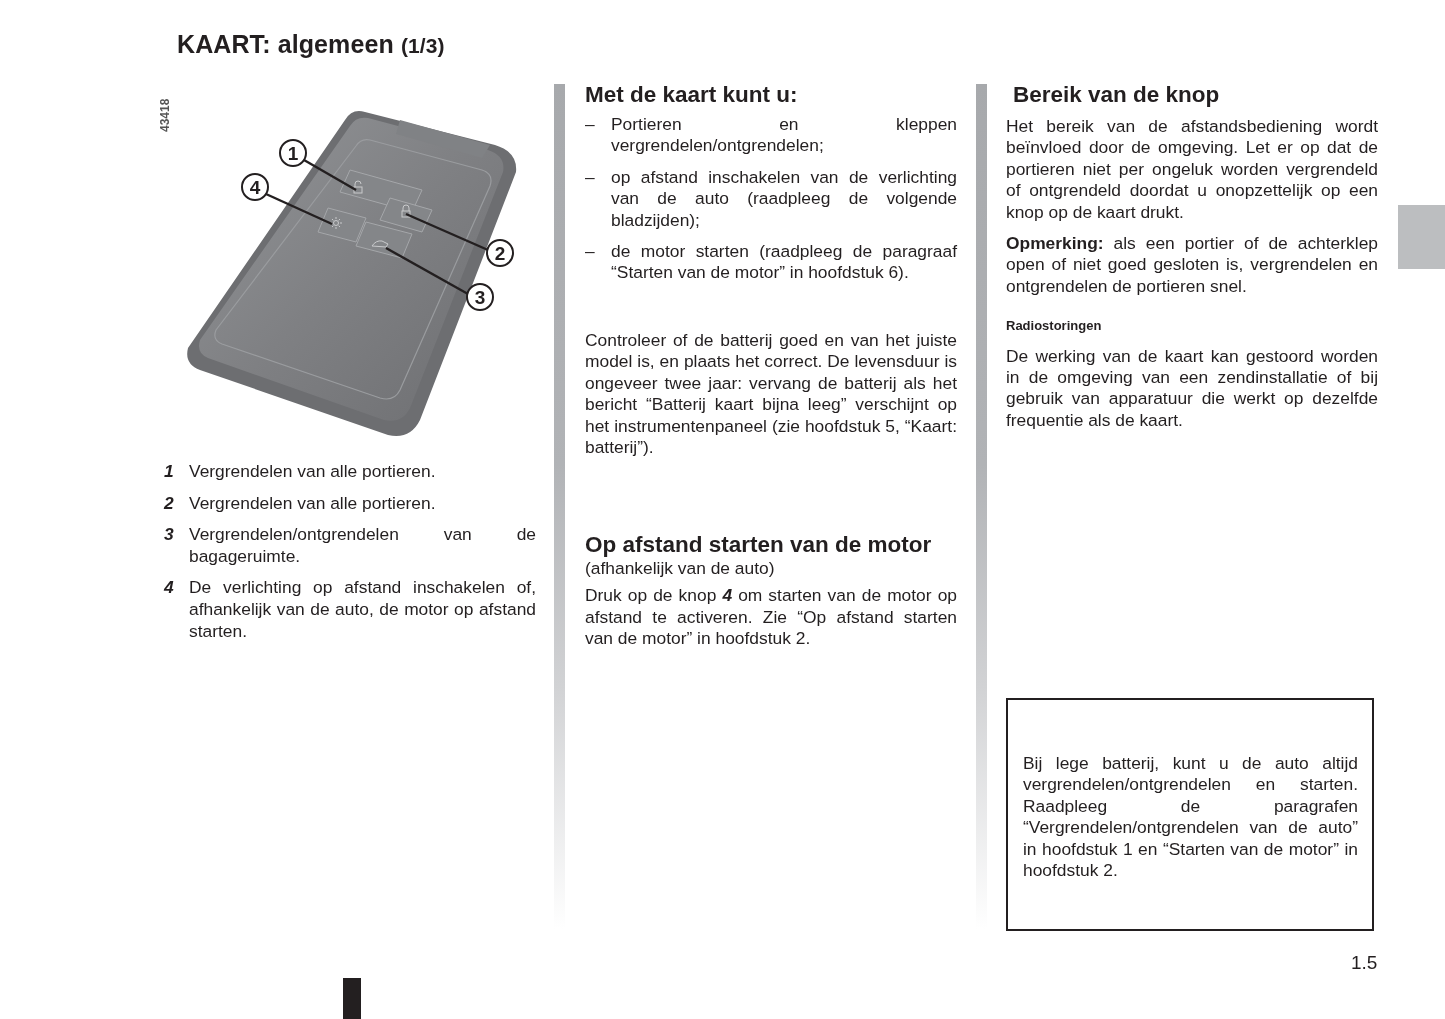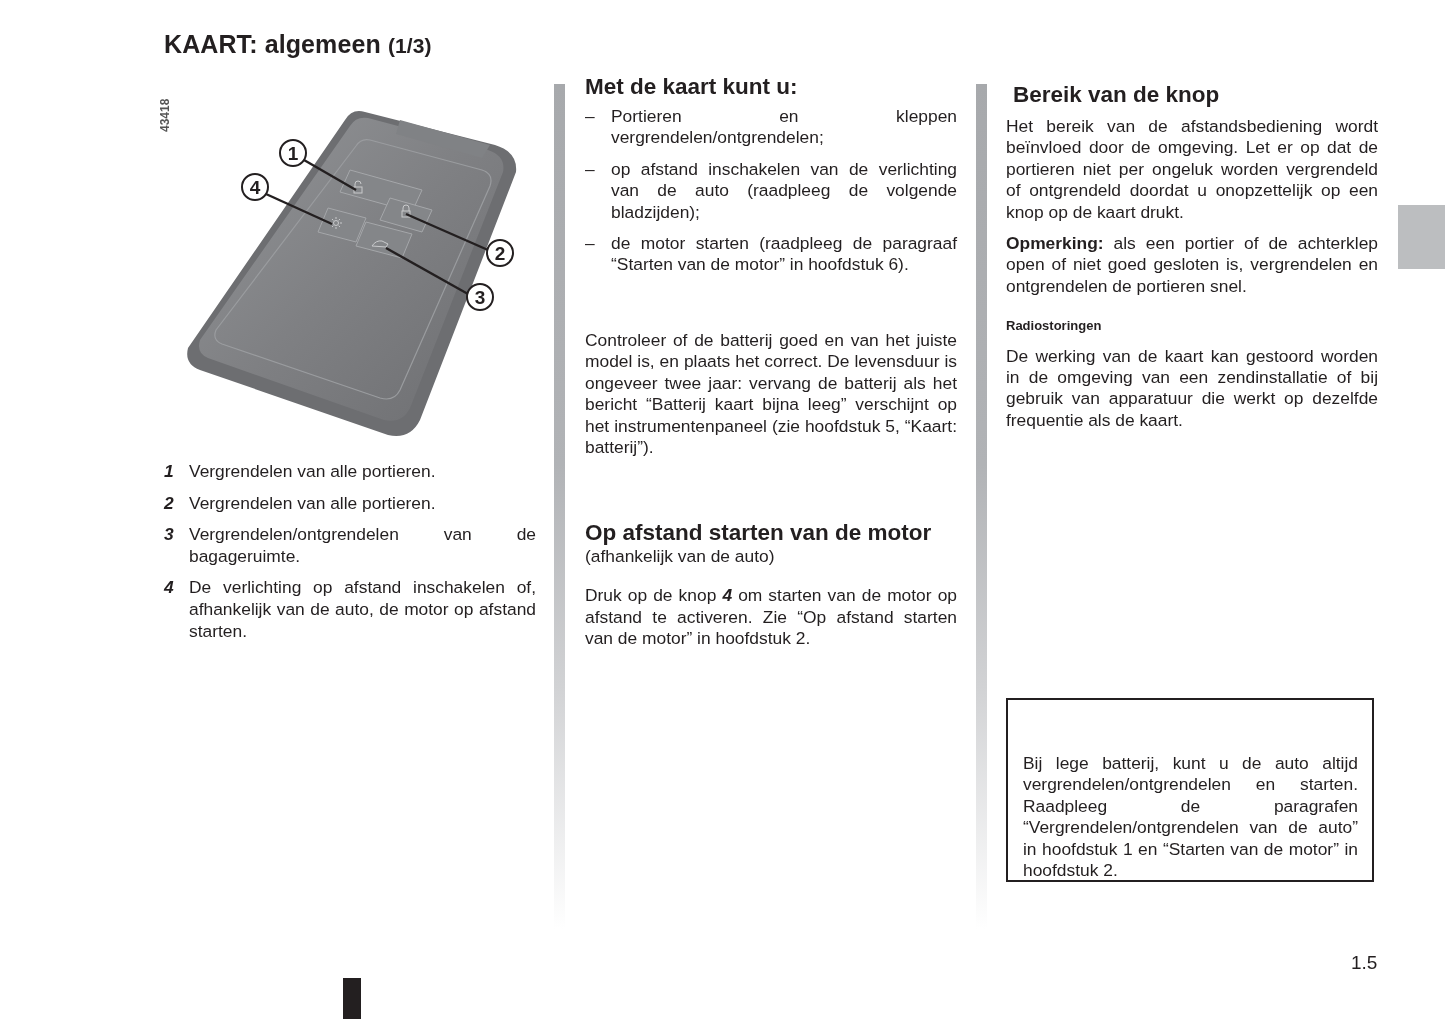--- a/index.html
+++ b/index.html
@@ -1,37 +1,37 @@
 <!DOCTYPE html>
 <html><head>
 <meta charset="utf-8">
 <style>
   html, body { margin: 0; padding: 0; background: #ffffff; }
   body { width: 1445px; height: 1019px; position: relative; overflow: hidden;
          font-family: "Liberation Sans", sans-serif; color: #231f20; }
   .abs { position: absolute; }
-  .page-title { left: 164px; top: 30px; font-size: 25px; font-weight: bold; letter-spacing: 0.1px; }
+  .page-title { left: 177px; top: 30px; font-size: 25px; font-weight: bold; letter-spacing: 0.1px; }
   .page-title .suffix { font-size: 21px; }
   .fig-code { left: 158px; top: 112px; font-size: 12px; font-weight: bold; color: #555; transform: rotate(-90deg); transform-origin: left top; }
   .card-fig { left: 160px; top: 90px; width: 380px; height: 360px; }
   .legend { left: 164px; top: 461px; width: 372px; font-size: 17.4px; line-height: 21.6px; }
   .legend .item { display: flex; margin-bottom: 10px; }
   .legend .num { width: 25px; flex: none; font-weight: bold; font-style: italic; }
   .legend .txt { flex: 1; text-align: justify; }
   .divider { width: 11px; top: 84px; height: 845px;
              background: linear-gradient(to bottom, #a7a9ac 0%, #b1b3b6 45%, #d2d3d5 72%, #ffffff 100%); }
   .col { width: 372px; font-size: 17.4px; line-height: 21.4px; }
   .col h2 { margin: 0; font-size: 22.5px; font-weight: bold; line-height: 26px; }
   .col p { margin: 0; text-align: justify; }
   .dash-list { margin: 6px 0 0 0; padding: 0; list-style: none; }
   .dash-list li { display: flex; margin-bottom: 10px; }
   .dash-list .dash { width: 26px; flex: none; }
   .dash-list .txt { flex: 1; text-align: justify; }
   .subhead { font-size: 13px; font-weight: bold; }
-  .note-box { left: 1006px; top: 698px; width: 368px; height: 184px; border: 2px solid #231f20; box-sizing: border-box; }
+  .note-box { left: 1006px; top: 698px; width: 368px; height: 233px; border: 2px solid #231f20; box-sizing: border-box; }
   .note-box p { position: absolute; left: 15px; right: 14px; top: 53px; margin: 0; font-size: 17.4px; line-height: 21.4px; text-align: justify; }
   .thumb-tab { left: 1398px; top: 205px; width: 47px; height: 64px; background: #bcbec0; }
   .page-num { left: 1351px; top: 952px; font-size: 19px; }
   .crop-mark { left: 343px; top: 978px; width: 18px; height: 41px; background: #231f20; }
 </style>
 </head>
 <body>
 
 <div class="abs page-title">
   <span>KAART: algemeen</span>
@@ -125,21 +125,21 @@
   </div>
   <div class="item">
     <span class="num">4</span>
     <span class="txt">De verlichting op afstand inschakelen of, afhankelijk van de auto, de motor op afstand starten.</span>
   </div>
 </div>
 
 <div class="abs divider" style="left:554px;"></div>
 <div class="abs divider" style="left:976px;"></div>
 
-<div class="abs col" style="left:585px; top:74px;">
+<div class="abs col" style="left:585px; top:82px;">
   <h2>Met de kaart kunt u:</h2>
   <ul class="dash-list">
     <li>
       <span class="dash">–</span>
       <span class="txt">Portieren en kleppen vergrendelen/ontgrendelen;</span>
     </li>
     <li>
       <span class="dash">–</span>
       <span class="txt">op afstand inschakelen van de verlichting van de auto (raadpleeg de volgende bladzijden);</span>
     </li>
@@ -147,24 +147,24 @@
       <span class="dash">–</span>
       <span class="txt">de motor starten (raadpleeg de paragraaf “Starten van de motor” in hoofdstuk 6).</span>
     </li>
   </ul>
 </div>
 
 <div class="abs col" style="left:585px; top:322px;">
   <p style="margin-top:8px;">Controleer of de batterij goed en van het juiste model is, en plaats het correct. De levensduur is ongeveer twee jaar: vervang de batterij als het bericht “Batterij kaart bijna leeg” verschijnt op het instrumentenpaneel (zie hoofdstuk 5, “Kaart: batterij”).</p>
 </div>
 
-<div class="abs col" style="left:585px; top:520px;">
+<div class="abs col" style="left:585px; top:532px;">
   <h2>Op afstand starten van de motor</h2>
   <p>(afhankelijk van de auto)</p>
-  <p style="margin-top:18px;"><span>Druk op de knop </span><b><i>4</i></b><span> om starten van de motor op afstand te activeren. Zie “Op afstand starten van de motor” in hoofdstuk 2.</span></p>
+  <p style="margin-top:6px;"><span>Druk op de knop </span><b><i>4</i></b><span> om starten van de motor op afstand te activeren. Zie “Op afstand starten van de motor” in hoofdstuk 2.</span></p>
 </div>
 
 <div class="abs col" style="left:1006px; top:82px;">
   <h2 style="padding-left:7px;">Bereik van de  knop</h2>
   <p style="margin-top:8px;">Het bereik van de afstandsbediening wordt beïnvloed door de omgeving. Let er op dat de portieren niet per ongeluk worden vergrendeld of ontgrendeld doordat u onopzettelijk op een knop op de kaart drukt.</p>
   <p style="margin-top:10px;"><b>Opmerking:</b><span> als een portier of de achterklep open of niet goed gesloten is, vergrendelen en ontgrendelen de portieren snel.</span></p>
   <p class="subhead" style="margin-top:18px;">Radiostoringen</p>
   <p style="margin-top:9px;">De werking van de kaart kan gestoord worden in de omgeving van een zendinstallatie of bij gebruik van apparatuur die werkt op dezelfde frequentie als de kaart.</p>
 </div>
 

